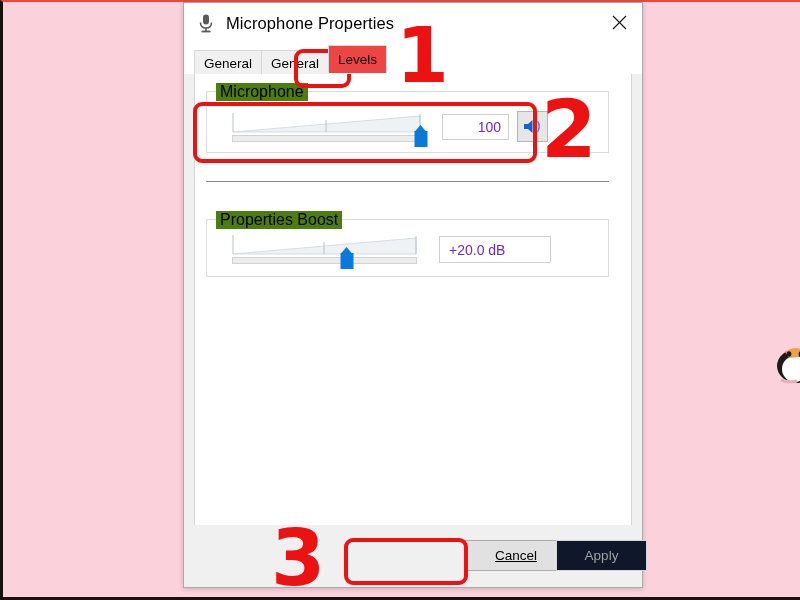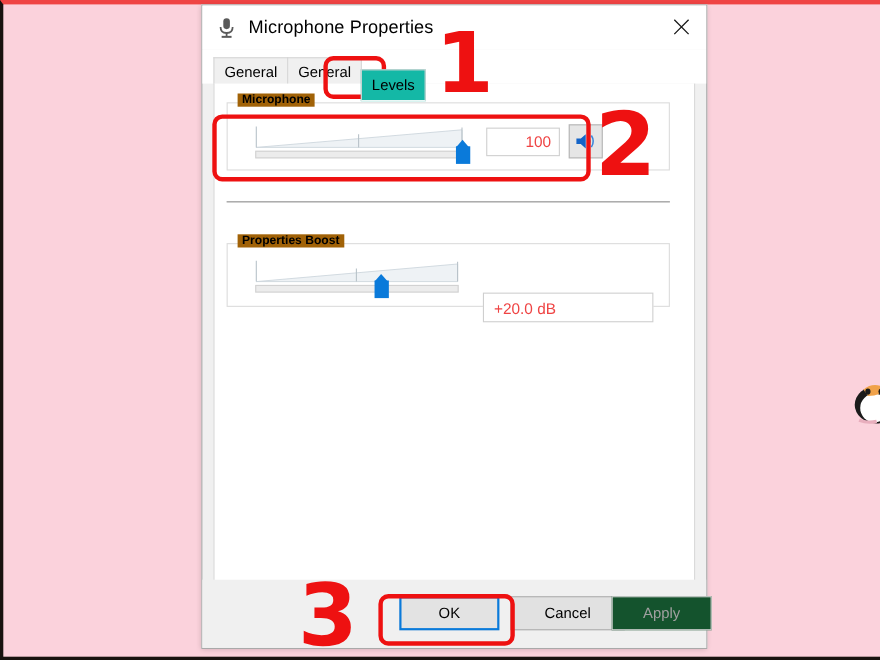--- a/index.html
+++ b/index.html
@@ -14,21 +14,21 @@
     background: #1b1b1b;
   }
 
   
   #canvas {
     position: relative;
     width: 800px;
     height: 600px;
     background: #fbd2dc;
     box-sizing: border-box;
-    border-top: 4px solid #ef4444;
+    border-top: 2px solid #ef4444;
     border-left: 3px solid #18120f;
     border-bottom: 3px solid #18120f;
     padding-left: 38px;
   }
 
   
   #penguin {
     position: absolute;
     left: 772px;
     top: 340px;
@@ -102,26 +102,26 @@
     color: #000000;
     background: #f0f0f0;
     border: 1px solid #d6d6d6;
     border-bottom: none;
     box-sizing: border-box;
     white-space: nowrap;
     margin-right: -1px;
     top: 1px;
   }
   .tab.selected {
-    background: #14b8a6;
+    background: #ef4444;
     border: 1px solid #d6d6d6;
     border-bottom: 1px solid #ffffff;
     height: 29px;
     line-height: 28px;
-    top: 16px;
+    top: 0;
     z-index: 3;
   }
 
   
   .tabbody {
     position: relative;
     margin: 0 10px;
     height: 453px;
     background: #ffffff;
     border: 1px solid #d6d6d6;
@@ -134,25 +134,24 @@
     position: absolute;
     border: 1px solid #dcdcdc;
     box-sizing: border-box;
     background: transparent;
   }
   .group-legend {
     position: absolute;
     top: -9px;
     left: 9px;
     padding: 0 4px;
-    background: #a16207;
-    font-size: 11px;
+    background: #4d7c0f;
+    font-size: 16px;
     color: #000000;
     white-space: nowrap;
-    font-weight: bold;
   }
 
   #group-microphone {
     left: 11px;
     top: 17px;
     width: 403px;
     height: 62px;
   }
   #group-boost {
     left: 11px;
@@ -231,40 +230,39 @@
     width: 185px;
   }
 
   
   .valuebox {
     position: absolute;
     background: #ffffff;
     border: 1px solid #cfcfcf;
     box-sizing: border-box;
     font-size: 14px;
-    color: #ef4444;
+    color: #6d28d9;
     display: flex;
     align-items: center;
   }
   #value-microphone {
     left: 235px;
     top: 22px;
     width: 67px;
     height: 26px;
     justify-content: flex-end;
     padding-right: 7px;
   }
   #value-boost {
     left: 232px;
     top: 16px;
-    width: 155px;
+    width: 112px;
     height: 27px;
     justify-content: flex-start;
     padding-left: 9px;
-    margin-top: 28px;
   }
 
   
   #speaker-button {
     position: absolute;
     left: 310px;
     top: 19px;
     width: 31px;
     height: 31px;
     background: #e6e6e6;
@@ -299,26 +297,27 @@
   }
   #btn-ok {
     left: 179px;
     width: 91px;
     background: #e3e3e3;
     border: 2px solid #0a7ada;
   }
   #btn-cancel {
     left: 280px;
     width: 104px;
+    text-decoration: underline;
   }
   #btn-apply {
     left: 372px;
     width: 91px;
     color: #a0a0a0;
-    background: #14532d;
+    background: #0f172a;
     border: 1px solid #d6d6d6;
   }
 
   
   .annot-box {
     position: absolute;
     border: 4px solid #ee1111;
     border-radius: 9px;
     box-sizing: border-box;
     pointer-events: none;
@@ -423,21 +422,20 @@
             <div class="tip"></div>
             <div class="body"></div>
           </div>
         </div>
 
         <div class="valuebox" id="value-boost">+20.0 dB</div>
       </div>
     </div>
 
     <div class="footer">
-      <div class="btn" id="btn-ok">OK</div>
       <div class="btn" id="btn-cancel">Cancel</div>
       <div class="btn" id="btn-apply">Apply</div>
     </div>
   </div>
 
   <div class="annot-box" id="annot-box-1"></div>
   <div class="annot-box" id="annot-box-2"></div>
   <div class="annot-box" id="annot-box-3"></div>
 
   <div class="annot-num" id="annot-num-1">1</div>

